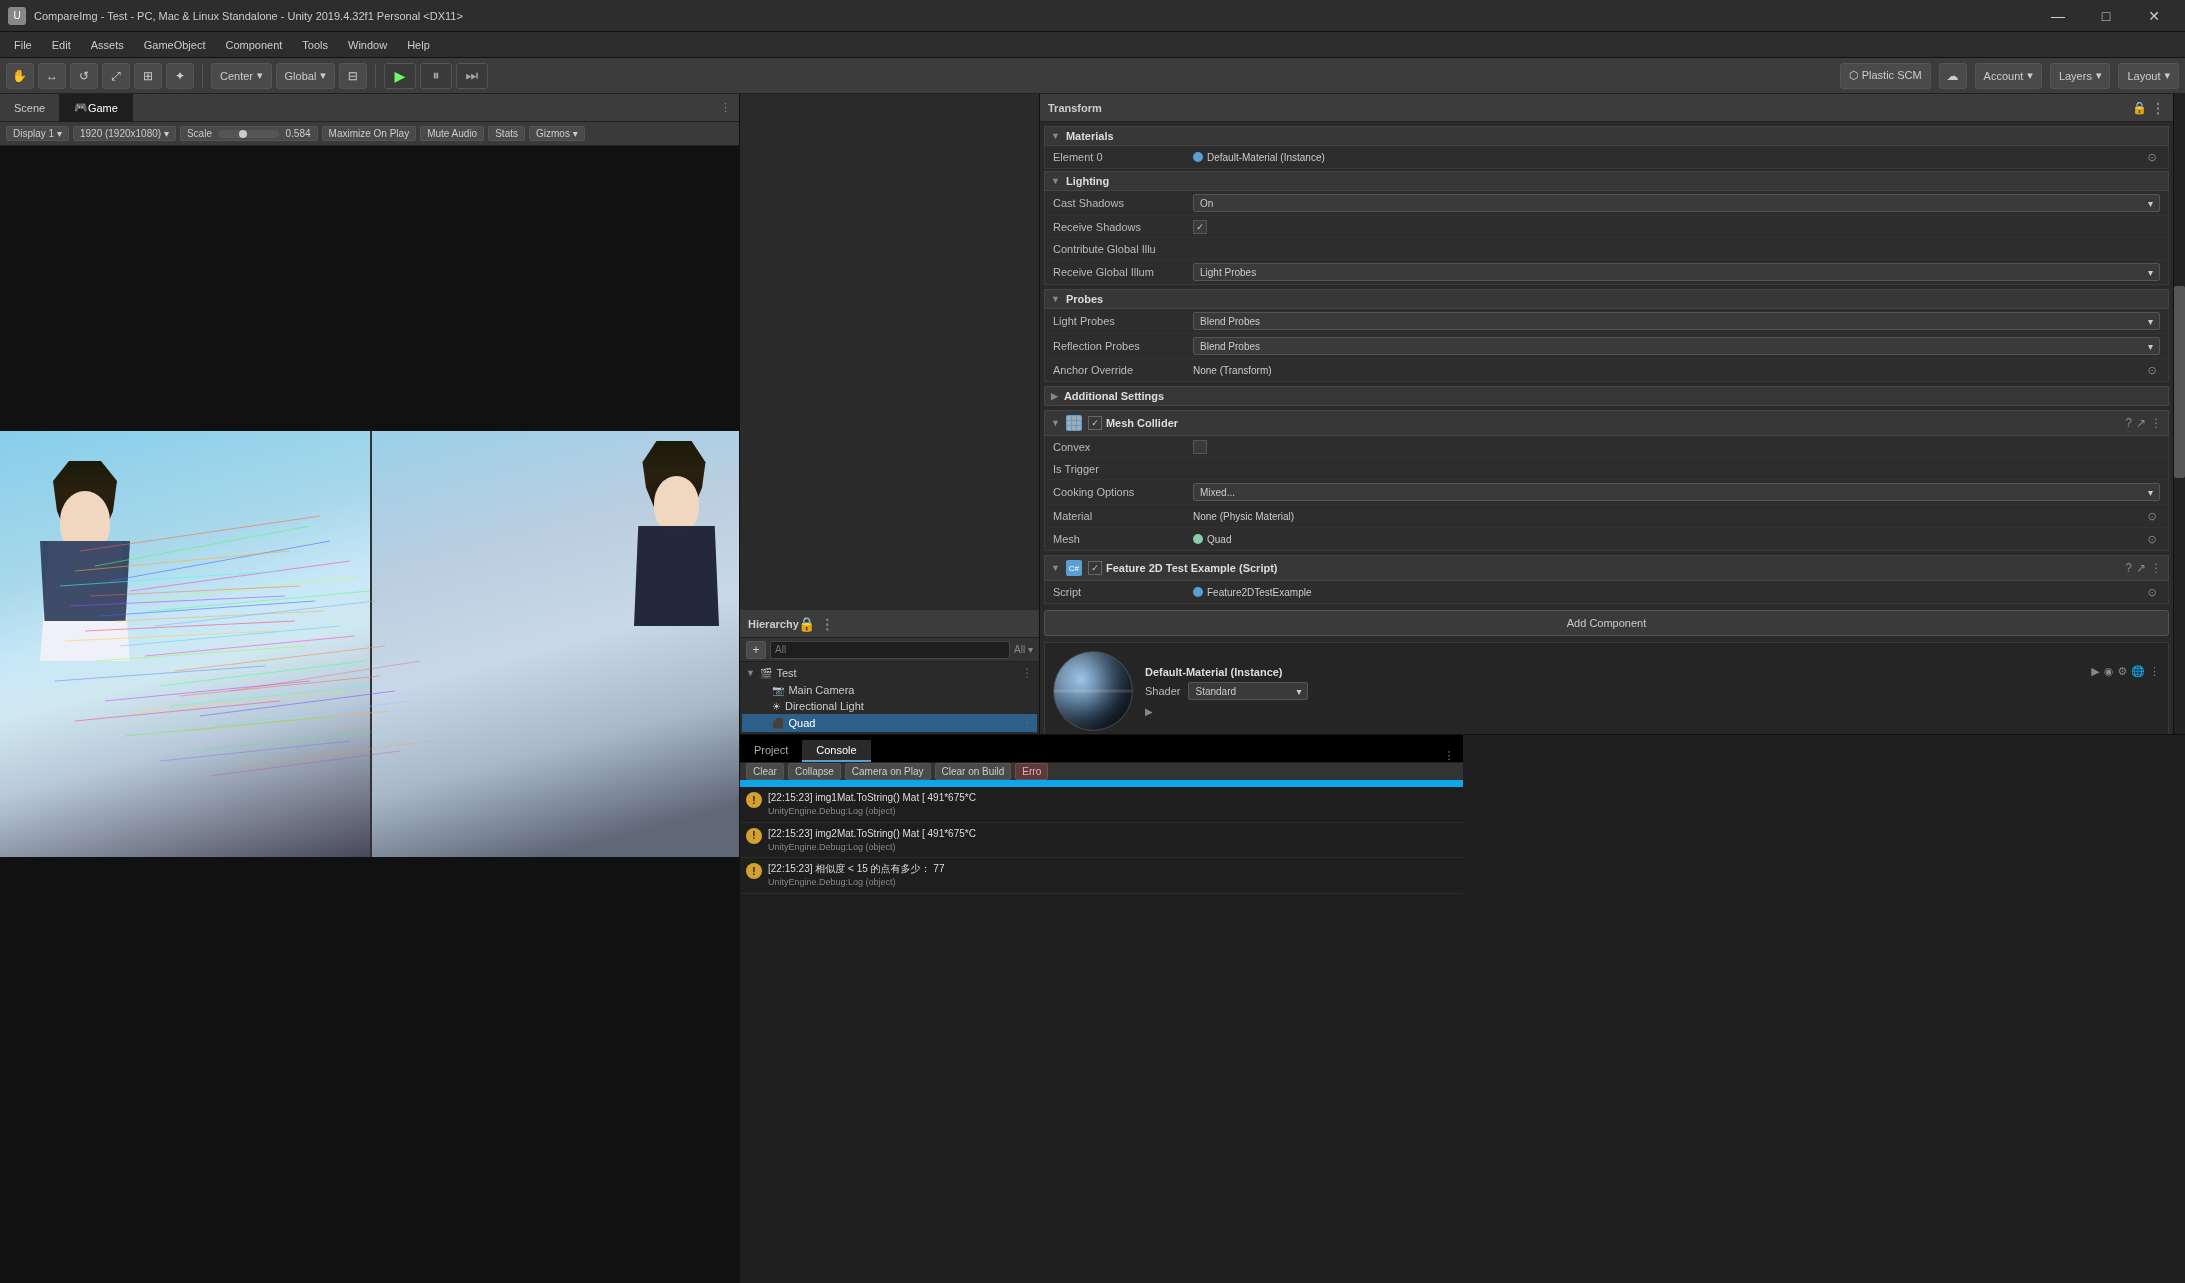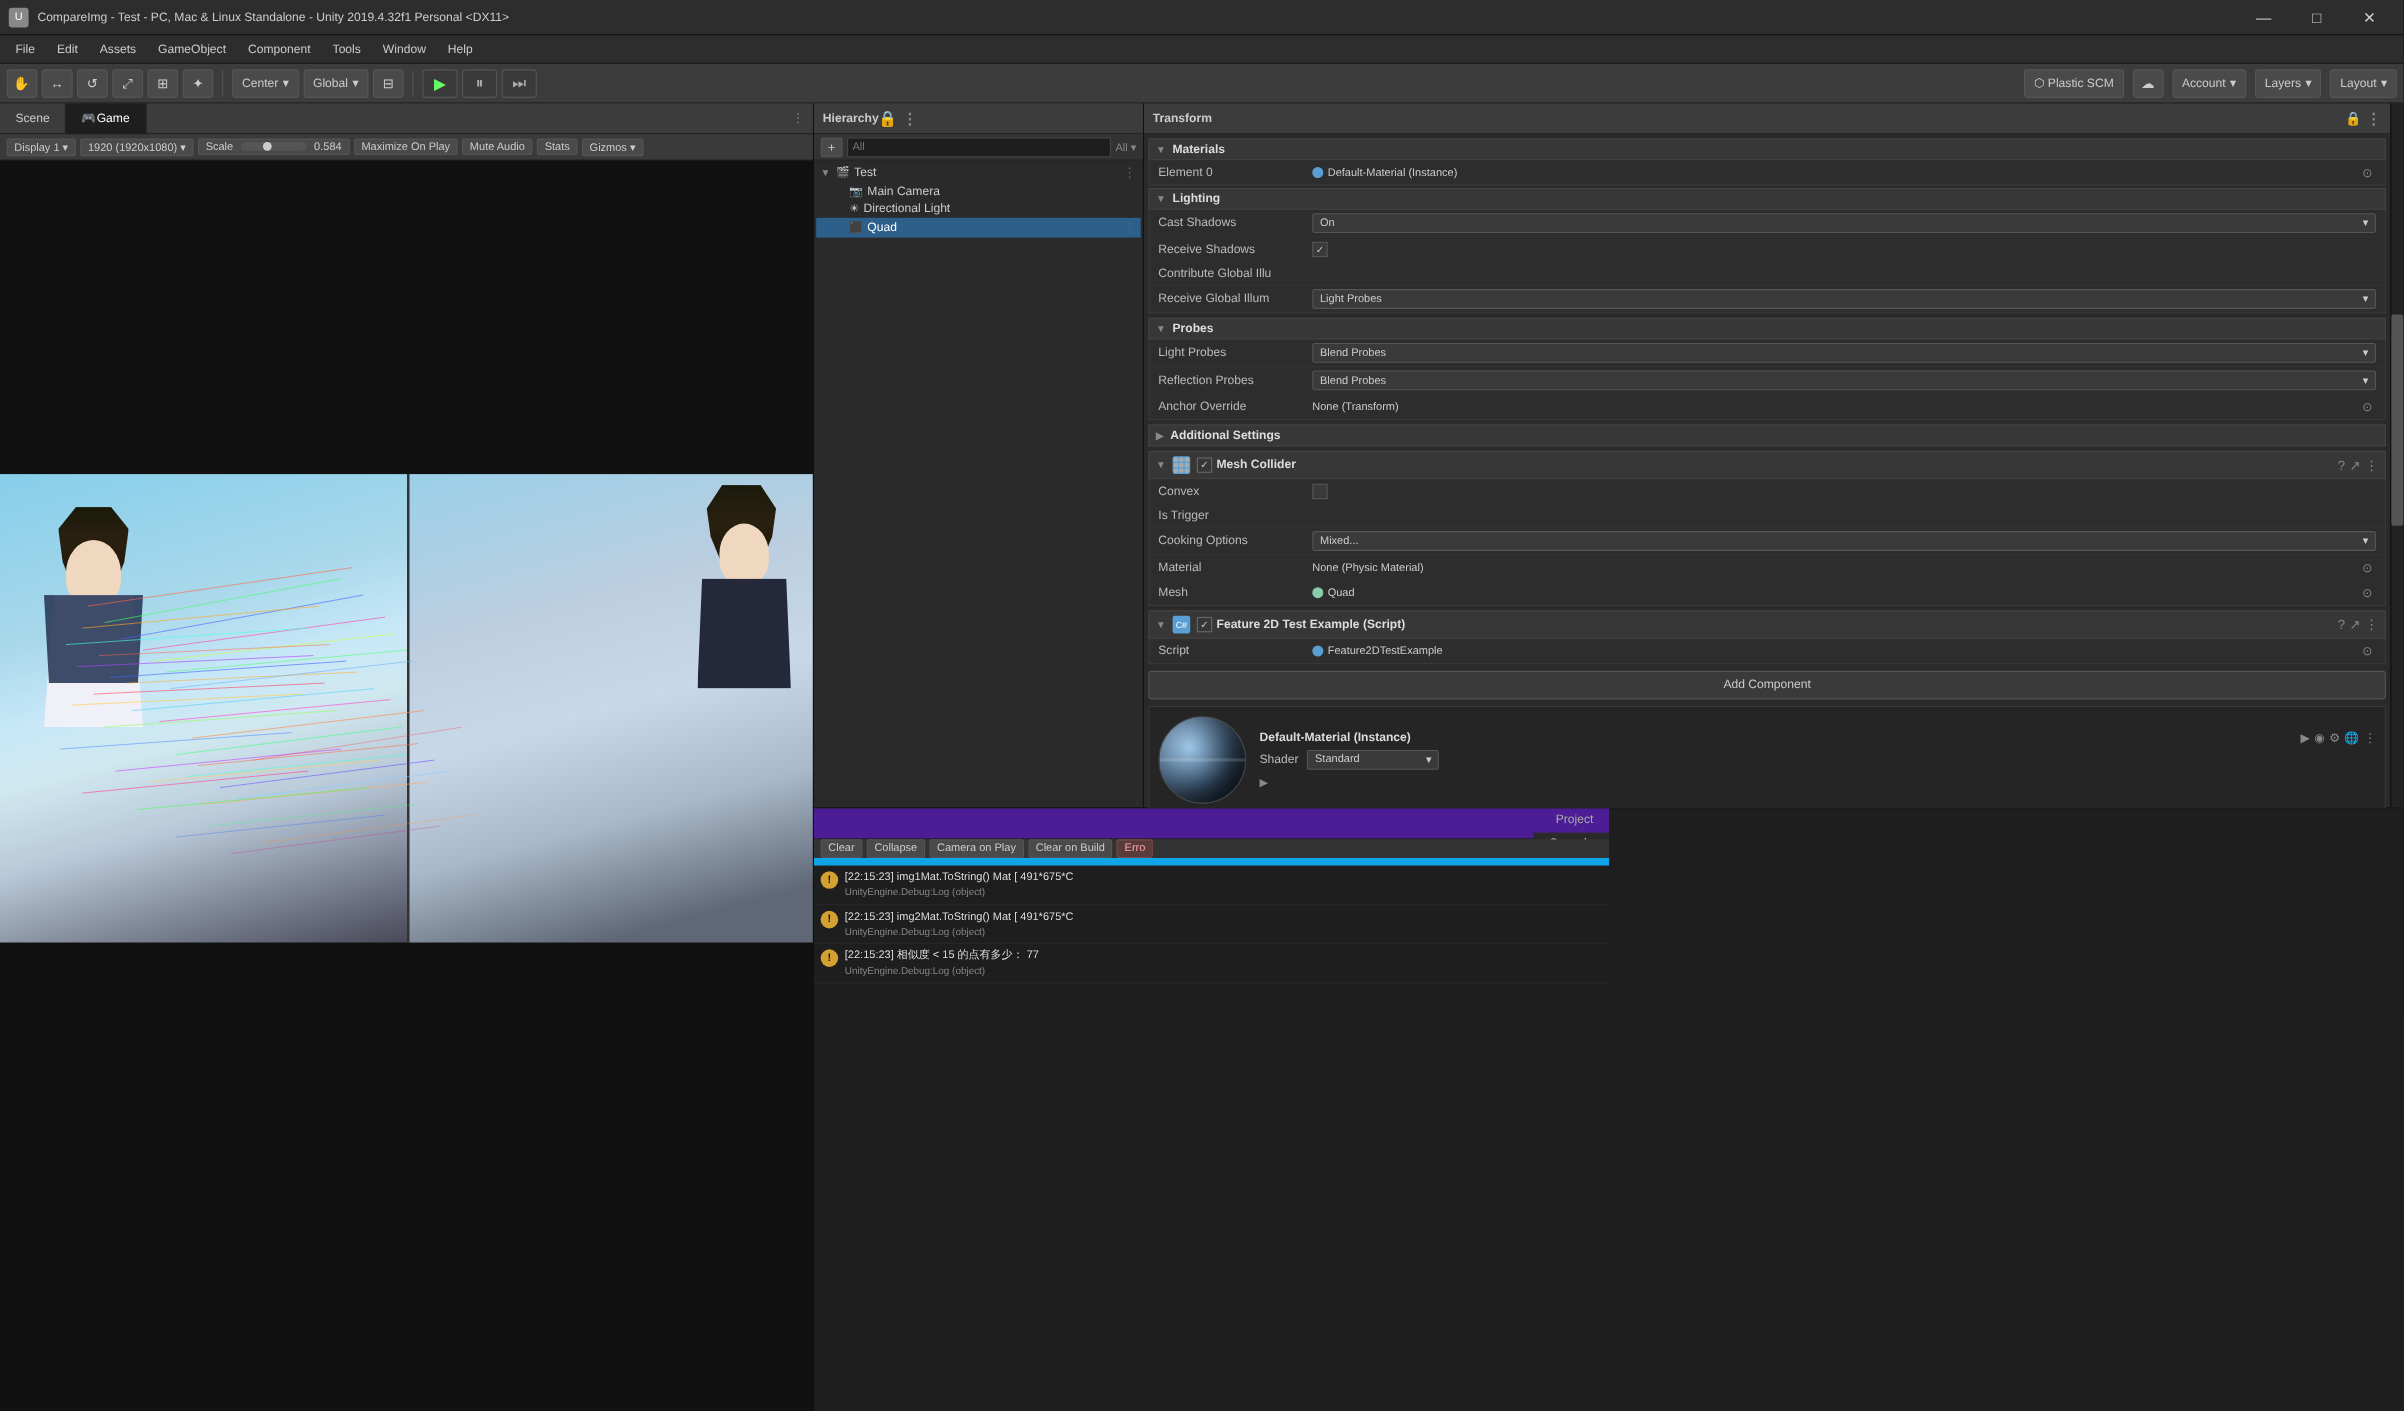--- a/index.html
+++ b/index.html
@@ -203,20 +203,21 @@
       height: 640px;
     }
 
     
     #hierarchy-panel {
       width: 300px;
       background: #2a2a2a;
       border-right: 1px solid #111;
       display: flex;
       flex-direction: column;
+      justify-content: flex-end;
     }
     .panel-header {
       height: 28px;
       background: #3c3c3c;
       display: flex;
       align-items: center;
       padding: 0 8px;
       border-bottom: 1px solid #222;
       font-size: 11px;
       font-weight: bold;
@@ -469,25 +470,24 @@
     }
 
     
     #bottom-area {
       flex: 1;
       display: flex;
       border-top: 1px solid #111;
     }
     .console-tabs {
       height: 28px;
-      background: #4c1d95;
+      background: #000000;
       display: flex;
       align-items: flex-end;
       border-bottom: 1px solid #222;
-      flex-direction: column;
     }
     .console-tab {
       padding: 4px 14px;
       font-size: 11px;
       color: #aaa;
       cursor: pointer;
       border-bottom: 2px solid transparent;
     }
     .console-tab.active {
       color: #fff;

